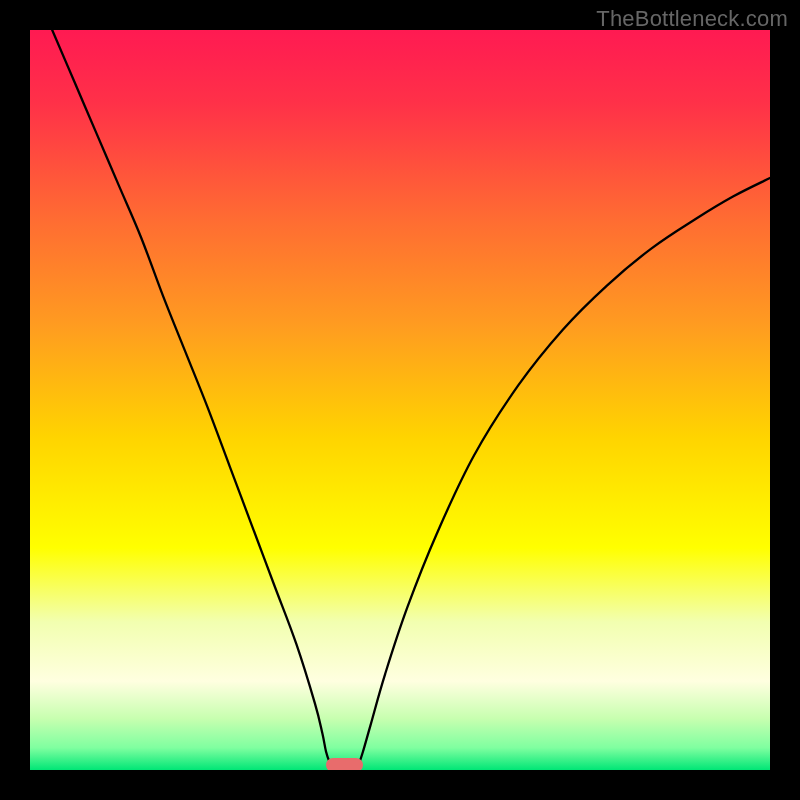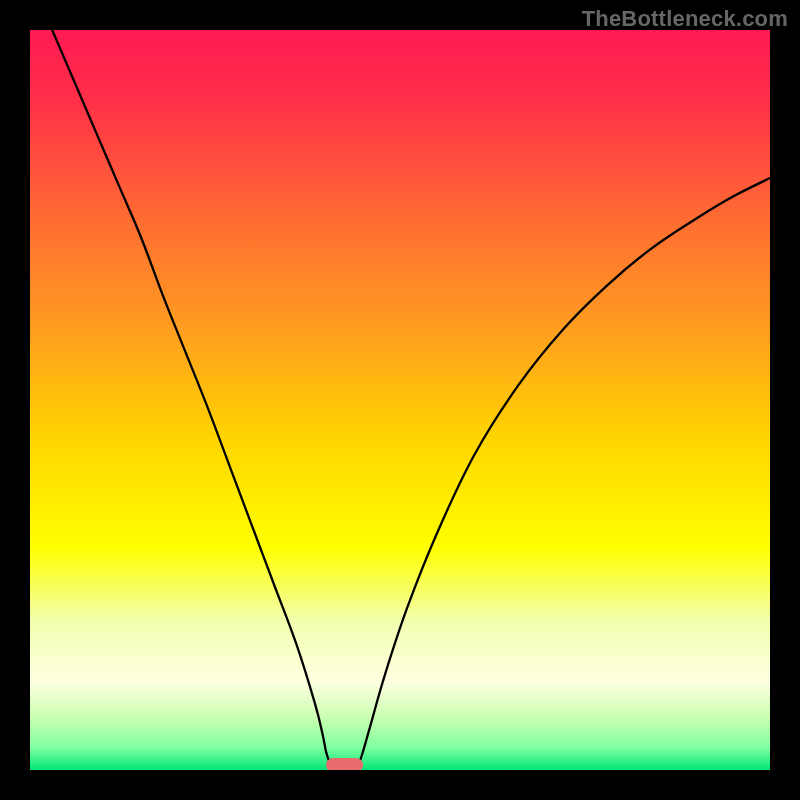--- a/index.html
+++ b/index.html
@@ -10,21 +10,21 @@
     background: #000;
     position: relative;
     font-family: Arial, Helvetica, sans-serif;
   }
   .watermark {
     position: absolute;
     top: 6px;
     right: 12px;
     color: #666;
     font-size: 22px;
-    font-weight: 700;
+    font-weight: 400;
     letter-spacing: 0.2px;
     z-index: 10;
   }
   .frame {
     position: absolute;
     left: 30px;
     top: 30px;
     width: 740px;
     height: 740px;
     background: #000;

